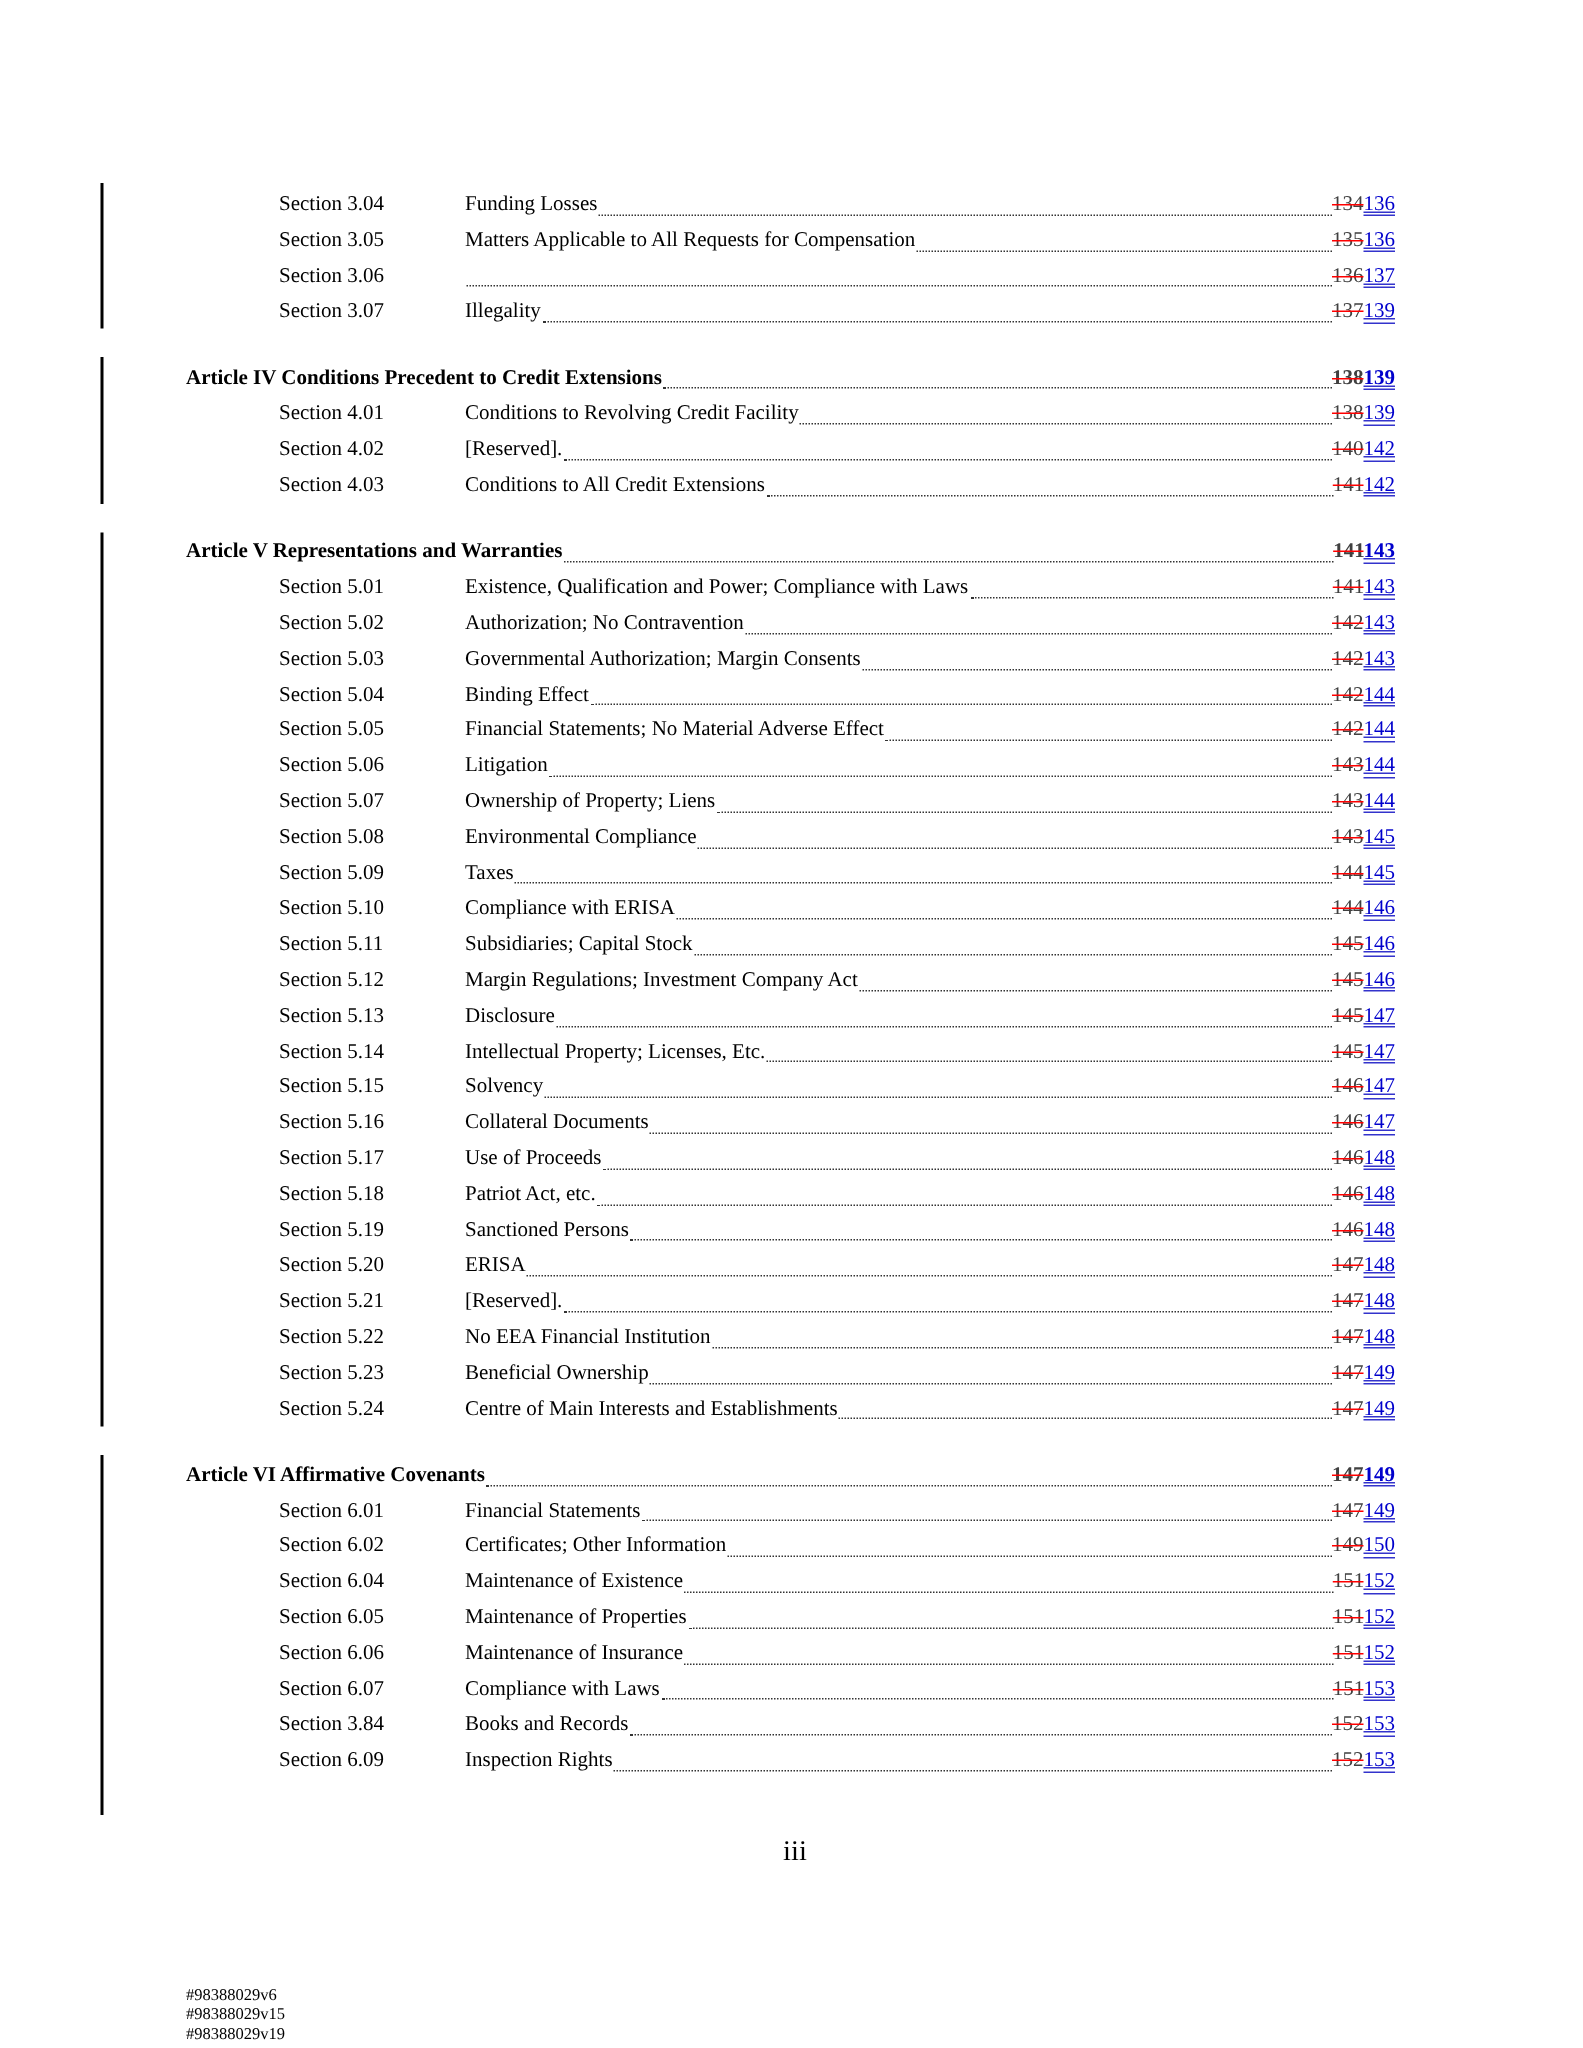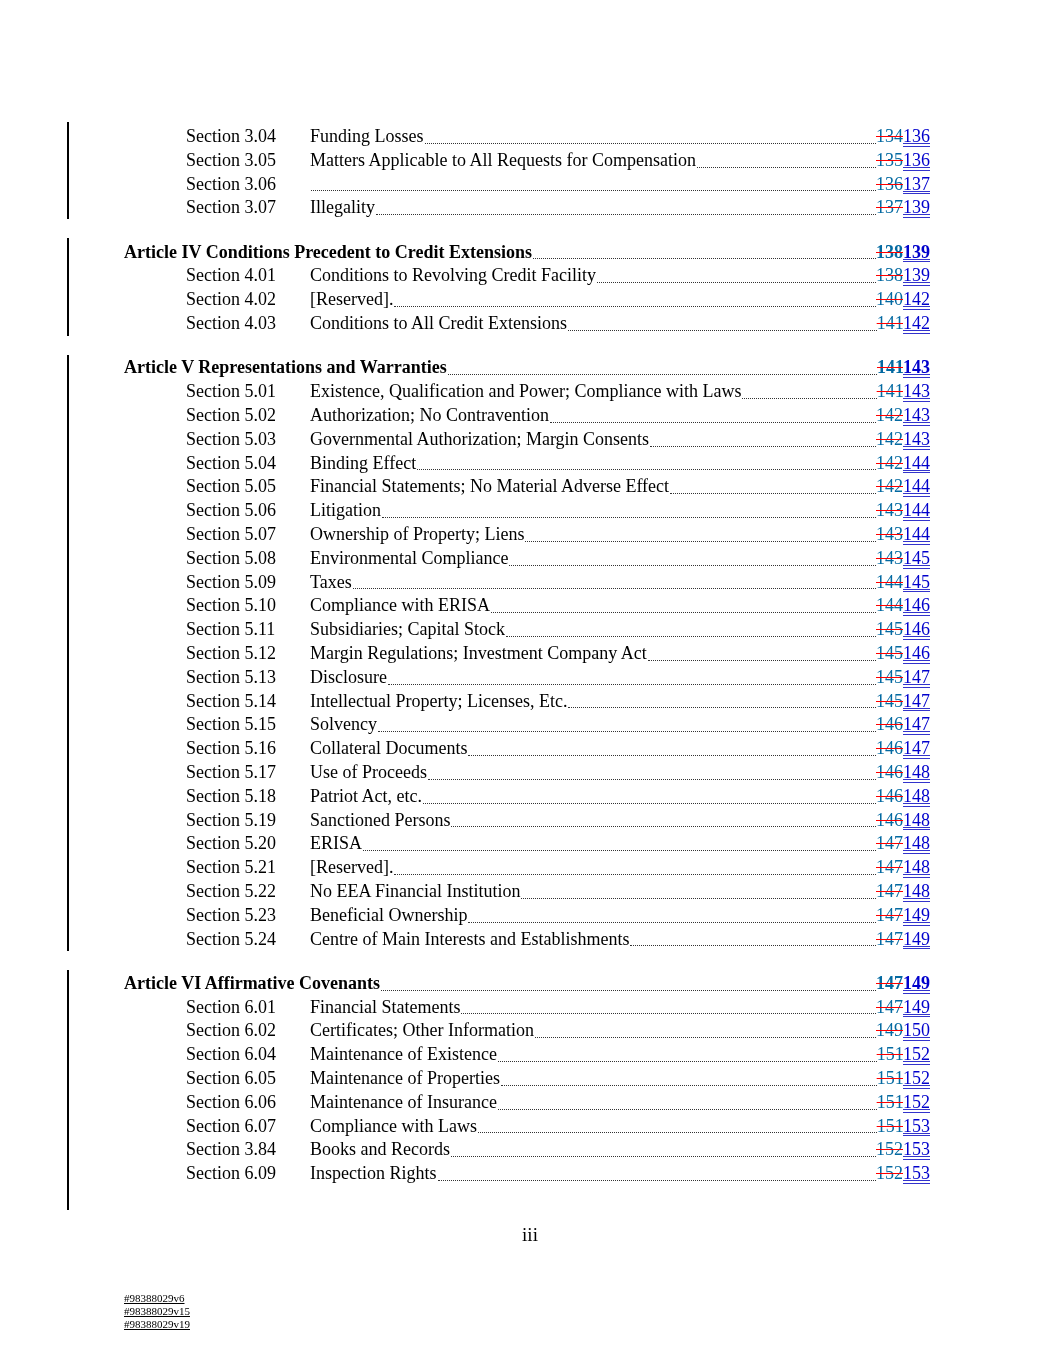--- a/index.html
+++ b/index.html
@@ -1,30 +1,30 @@
 <!DOCTYPE html>
 <html><head>
 <meta charset="utf-8">
 <style>
   html, body { margin: 0; padding: 0; background: #ffffff; }
   body { width: 1055px; height: 1365px; position: relative; overflow: hidden;
          font-family: "Liberation Serif", "DejaVu Serif", serif; color: #000; }
   .change-bar { position: absolute; left: 67px; width: 2px; background: #000; }
   .toc { position: absolute; left: 124px; top: 125px; width: 806px; }
-  .row { position: relative; height: 23.8px; line-height: 23.8px; font-size: 18px; display: flex; align-items: flex-end; white-space: nowrap; }
+  .row { position: relative; height: 23.8px; line-height: 23.8px; font-size: 14px; display: flex; align-items: flex-end; white-space: nowrap; }
   .row.article { font-weight: bold; }
   .row .sec-num { width: 124px; padding-left: 62px; flex: none; }
   .row .title { flex: none; }
   .row .leader { flex: 1 1 auto; border-bottom: 1px dotted #333; margin: 0 0 5px 1px; height: 1px; align-self: flex-end; }
   .row .pages { flex: none; }
-  .old { color: #0369a1; text-decoration: line-through; text-decoration-color: #ff0000; }
+  .old { color: #404040; text-decoration: line-through; text-decoration-color: #ff0000; }
   .new { color: #0000cc; text-decoration: underline double; text-decoration-color: #3333cc; }
   .gap { height: 20.5px; }
   .page-num { position: absolute; top: 1224px; left: 0; width: 1060px; text-align: center; font-size: 19px; }
-  .doc-ids { position: absolute; left: 124px; top: 1292px; font-size: 11px; line-height: 13px; text-decoration: underline; }
+  .doc-ids { position: absolute; left: 124px; top: 1324px; font-size: 11px; line-height: 13px; }
 </style>
 </head>
 <body>
 
 <div class="change-bar" style="top:122px;height:97px;"></div>
 <div class="change-bar" style="top:238px;height:98px;"></div>
 <div class="change-bar" style="top:355px;height:596px;"></div>
 <div class="change-bar" style="top:970px;height:240px;"></div>
 
 <div class="toc" id="toc">

